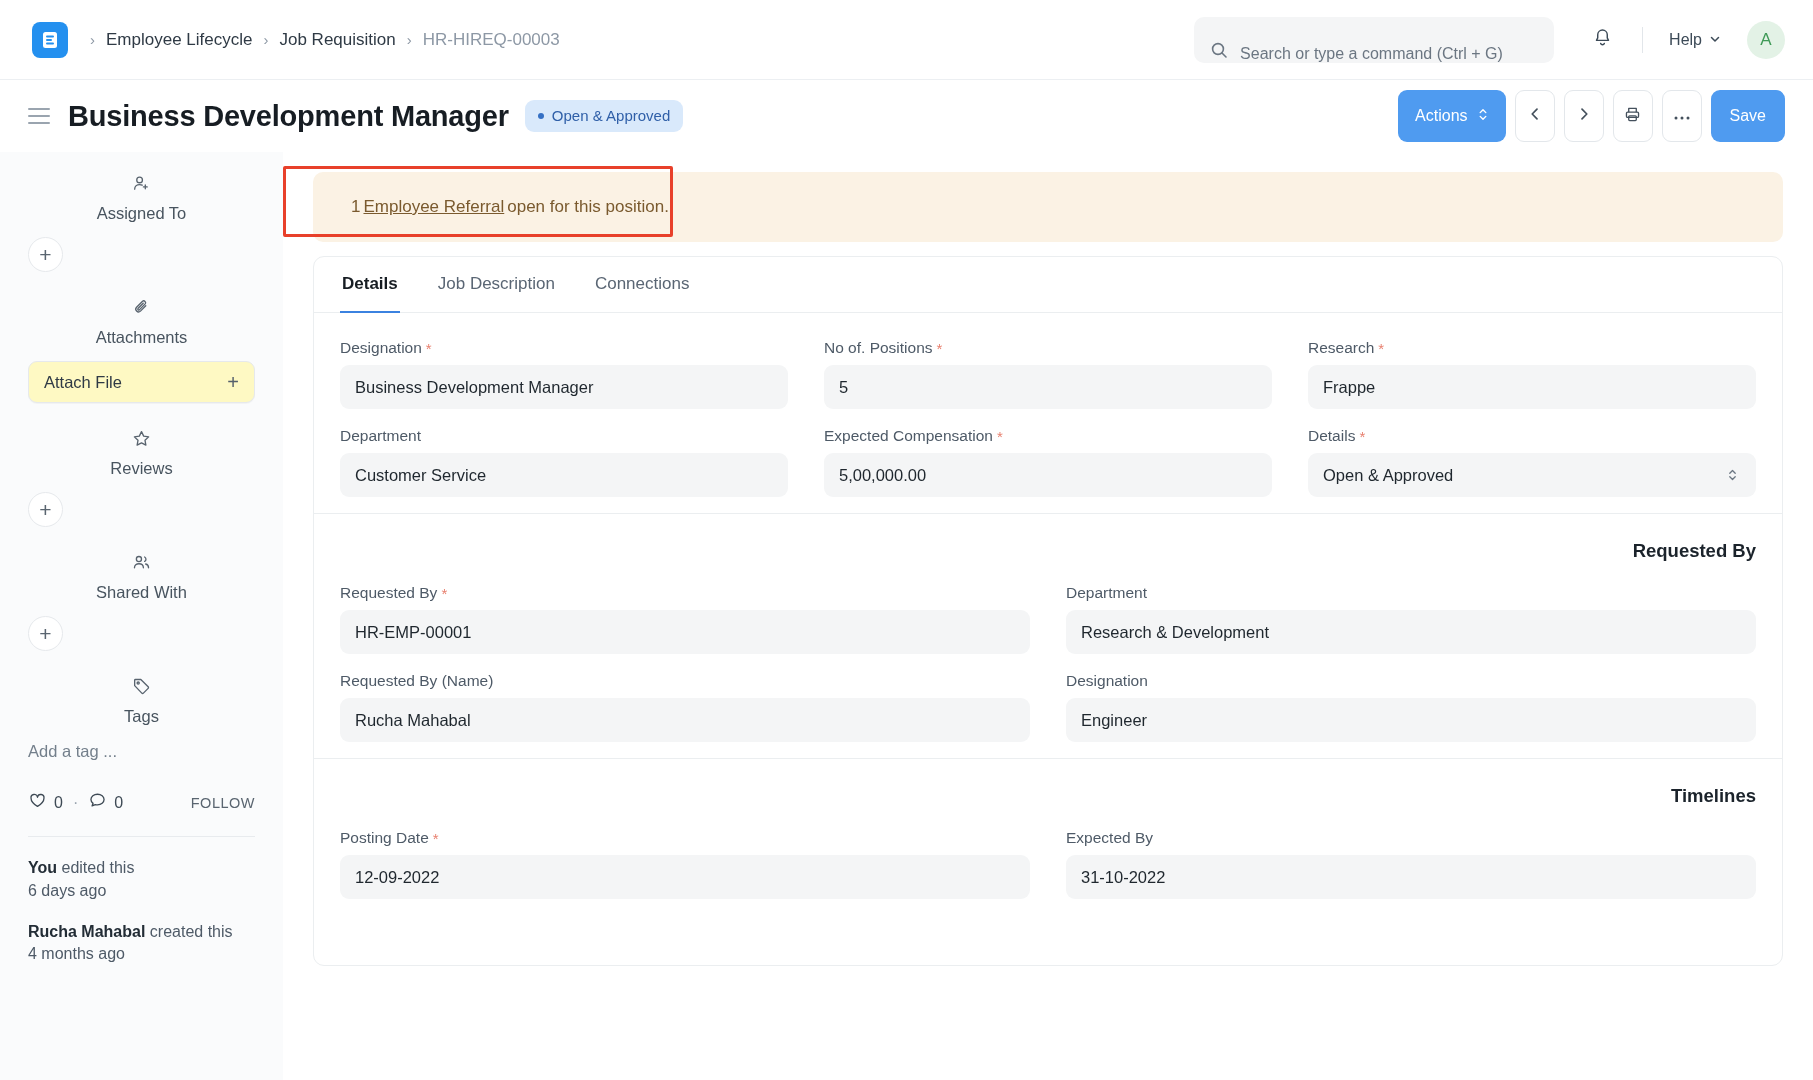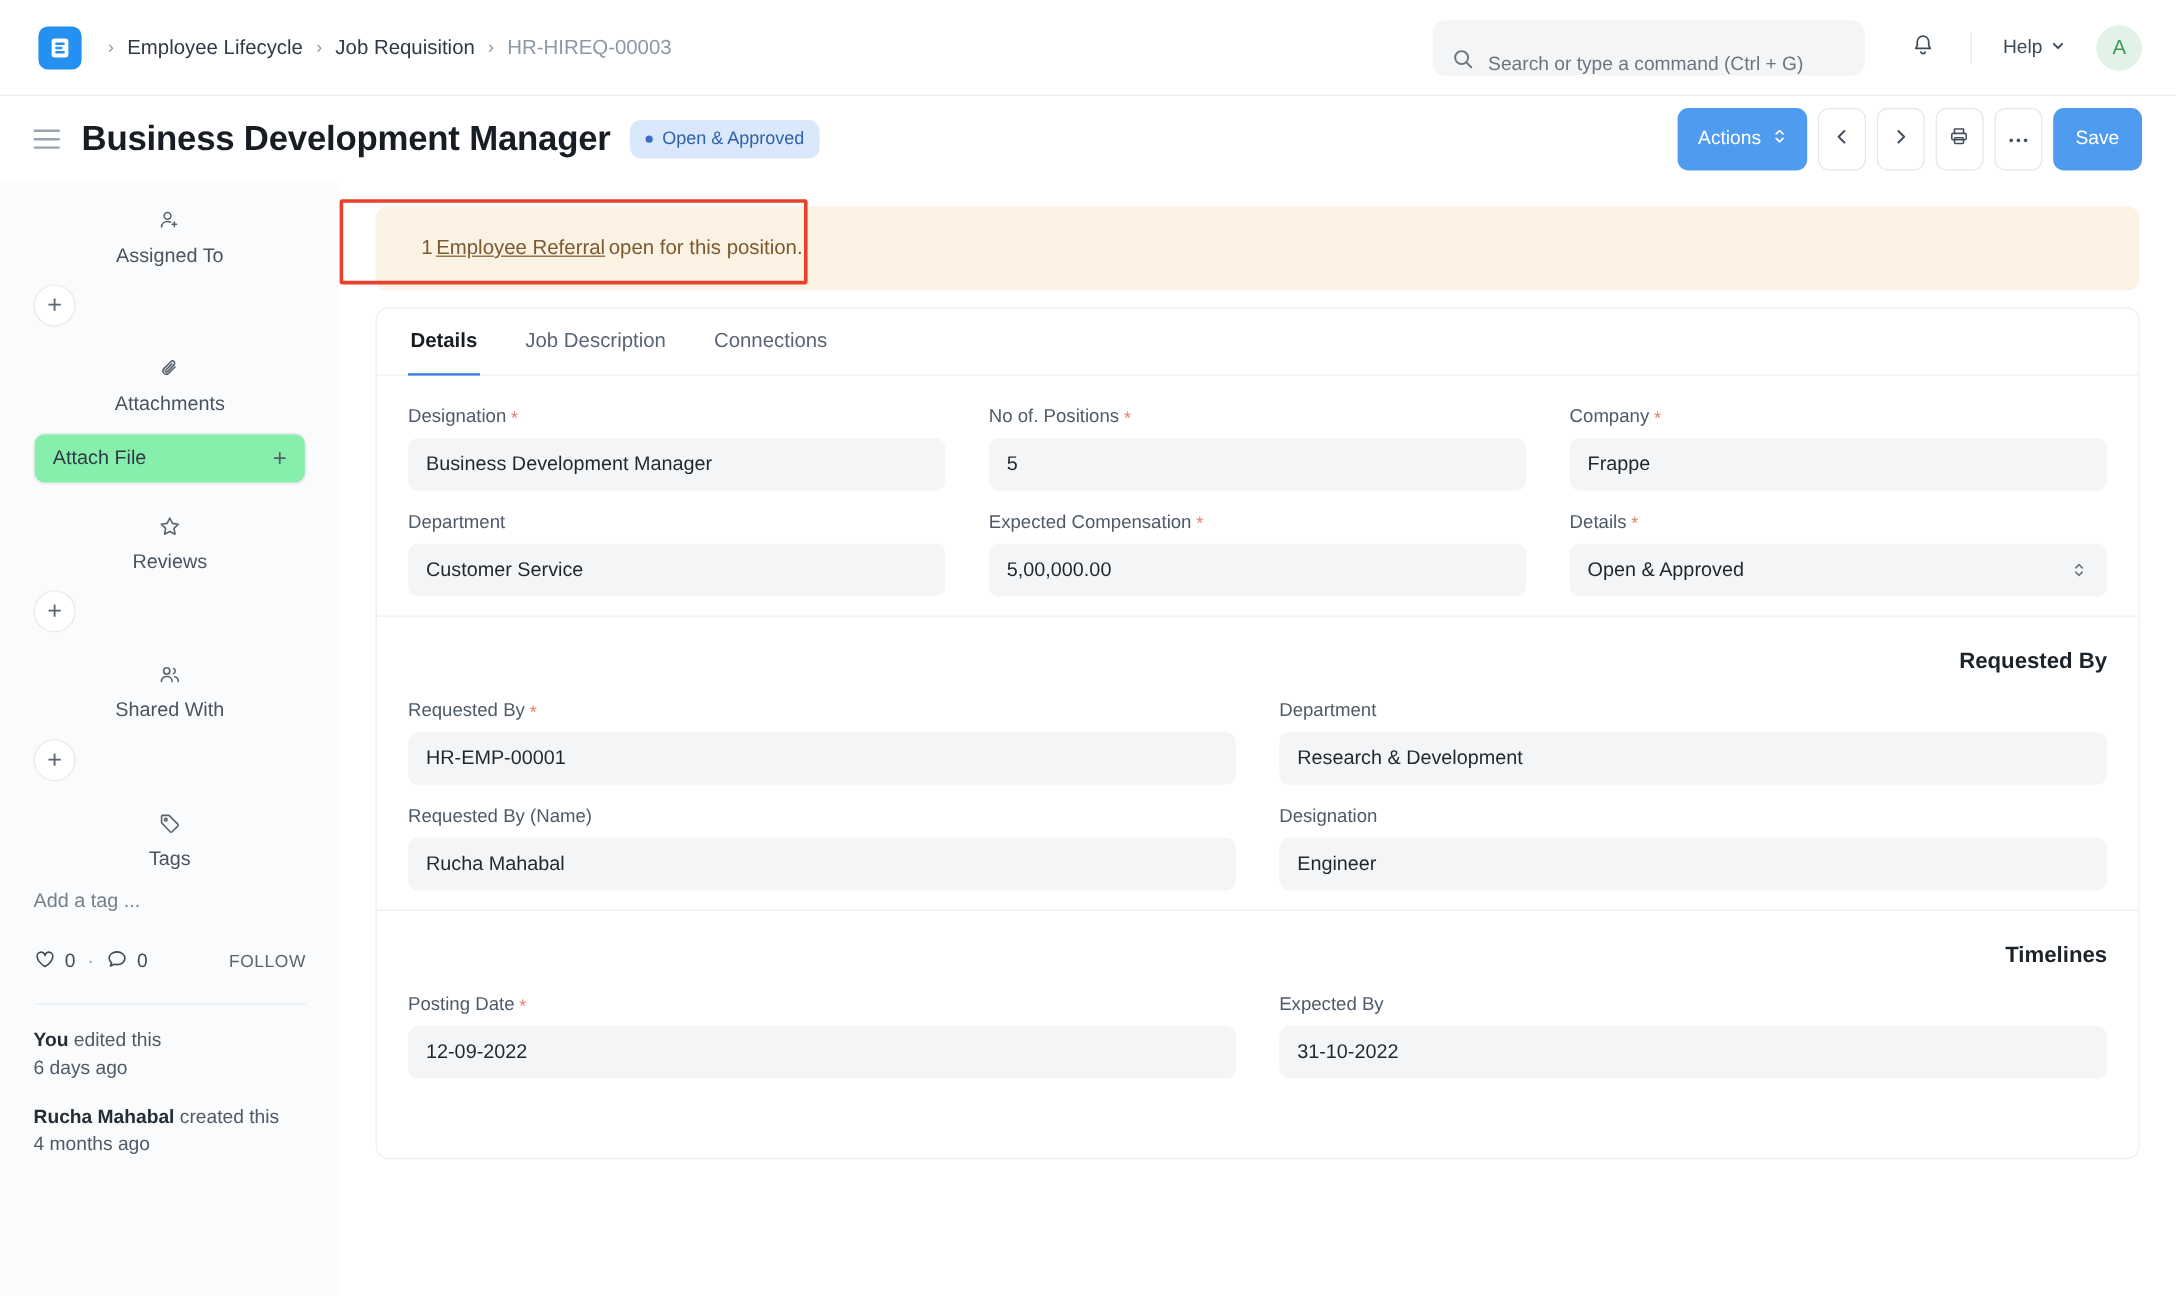--- a/index.html
+++ b/index.html
@@ -172,21 +172,21 @@
   .side-icon { width: 19px; height: 19px; display:block; flex: none; }
   .circle-add {
     width: 35px; height: 35px; border-radius: 50%;
     border: 1px solid #e6e9ec; background: #ffffff;
     display: flex; align-items: center; justify-content: center;
     cursor: pointer;
     color: #5a6570; font-size: 21px; line-height: 1;
   }
   .attach-file {
     height: 42px;
-    border: 1px solid #e6e9ec; background: #86efac;
+    border: 1px solid #e6e9ec; background: #fef9c3;
     border-radius: 9px;
     display: flex; align-items: center;
     justify-content: space-between;
     padding: 0 15px;
     font-size: 16.5px; color: #2f3a45;
     cursor: pointer;
     box-shadow: 0 1px 1px rgba(17,24,39,0.035);
   }
   .attach-file .plus { font-size: 20px; color: #55606b; }
   .tag-input {
@@ -575,21 +575,21 @@
           <div>
             <div class="field-label">
               <span>No of. Positions</span>
               <span class="req">*</span>
             </div>
             <div class="field-ctrl">5</div>
           </div>
 
           <div>
             <div class="field-label">
-              <span>Company</span>
+              <span>Research</span>
               <span class="req">*</span>
             </div>
             <div class="field-ctrl">Frappe</div>
           </div>
 
           <div>
             <div class="field-label">
               <span>Department</span>
             </div>
             <div class="field-ctrl">Customer Service</div>

